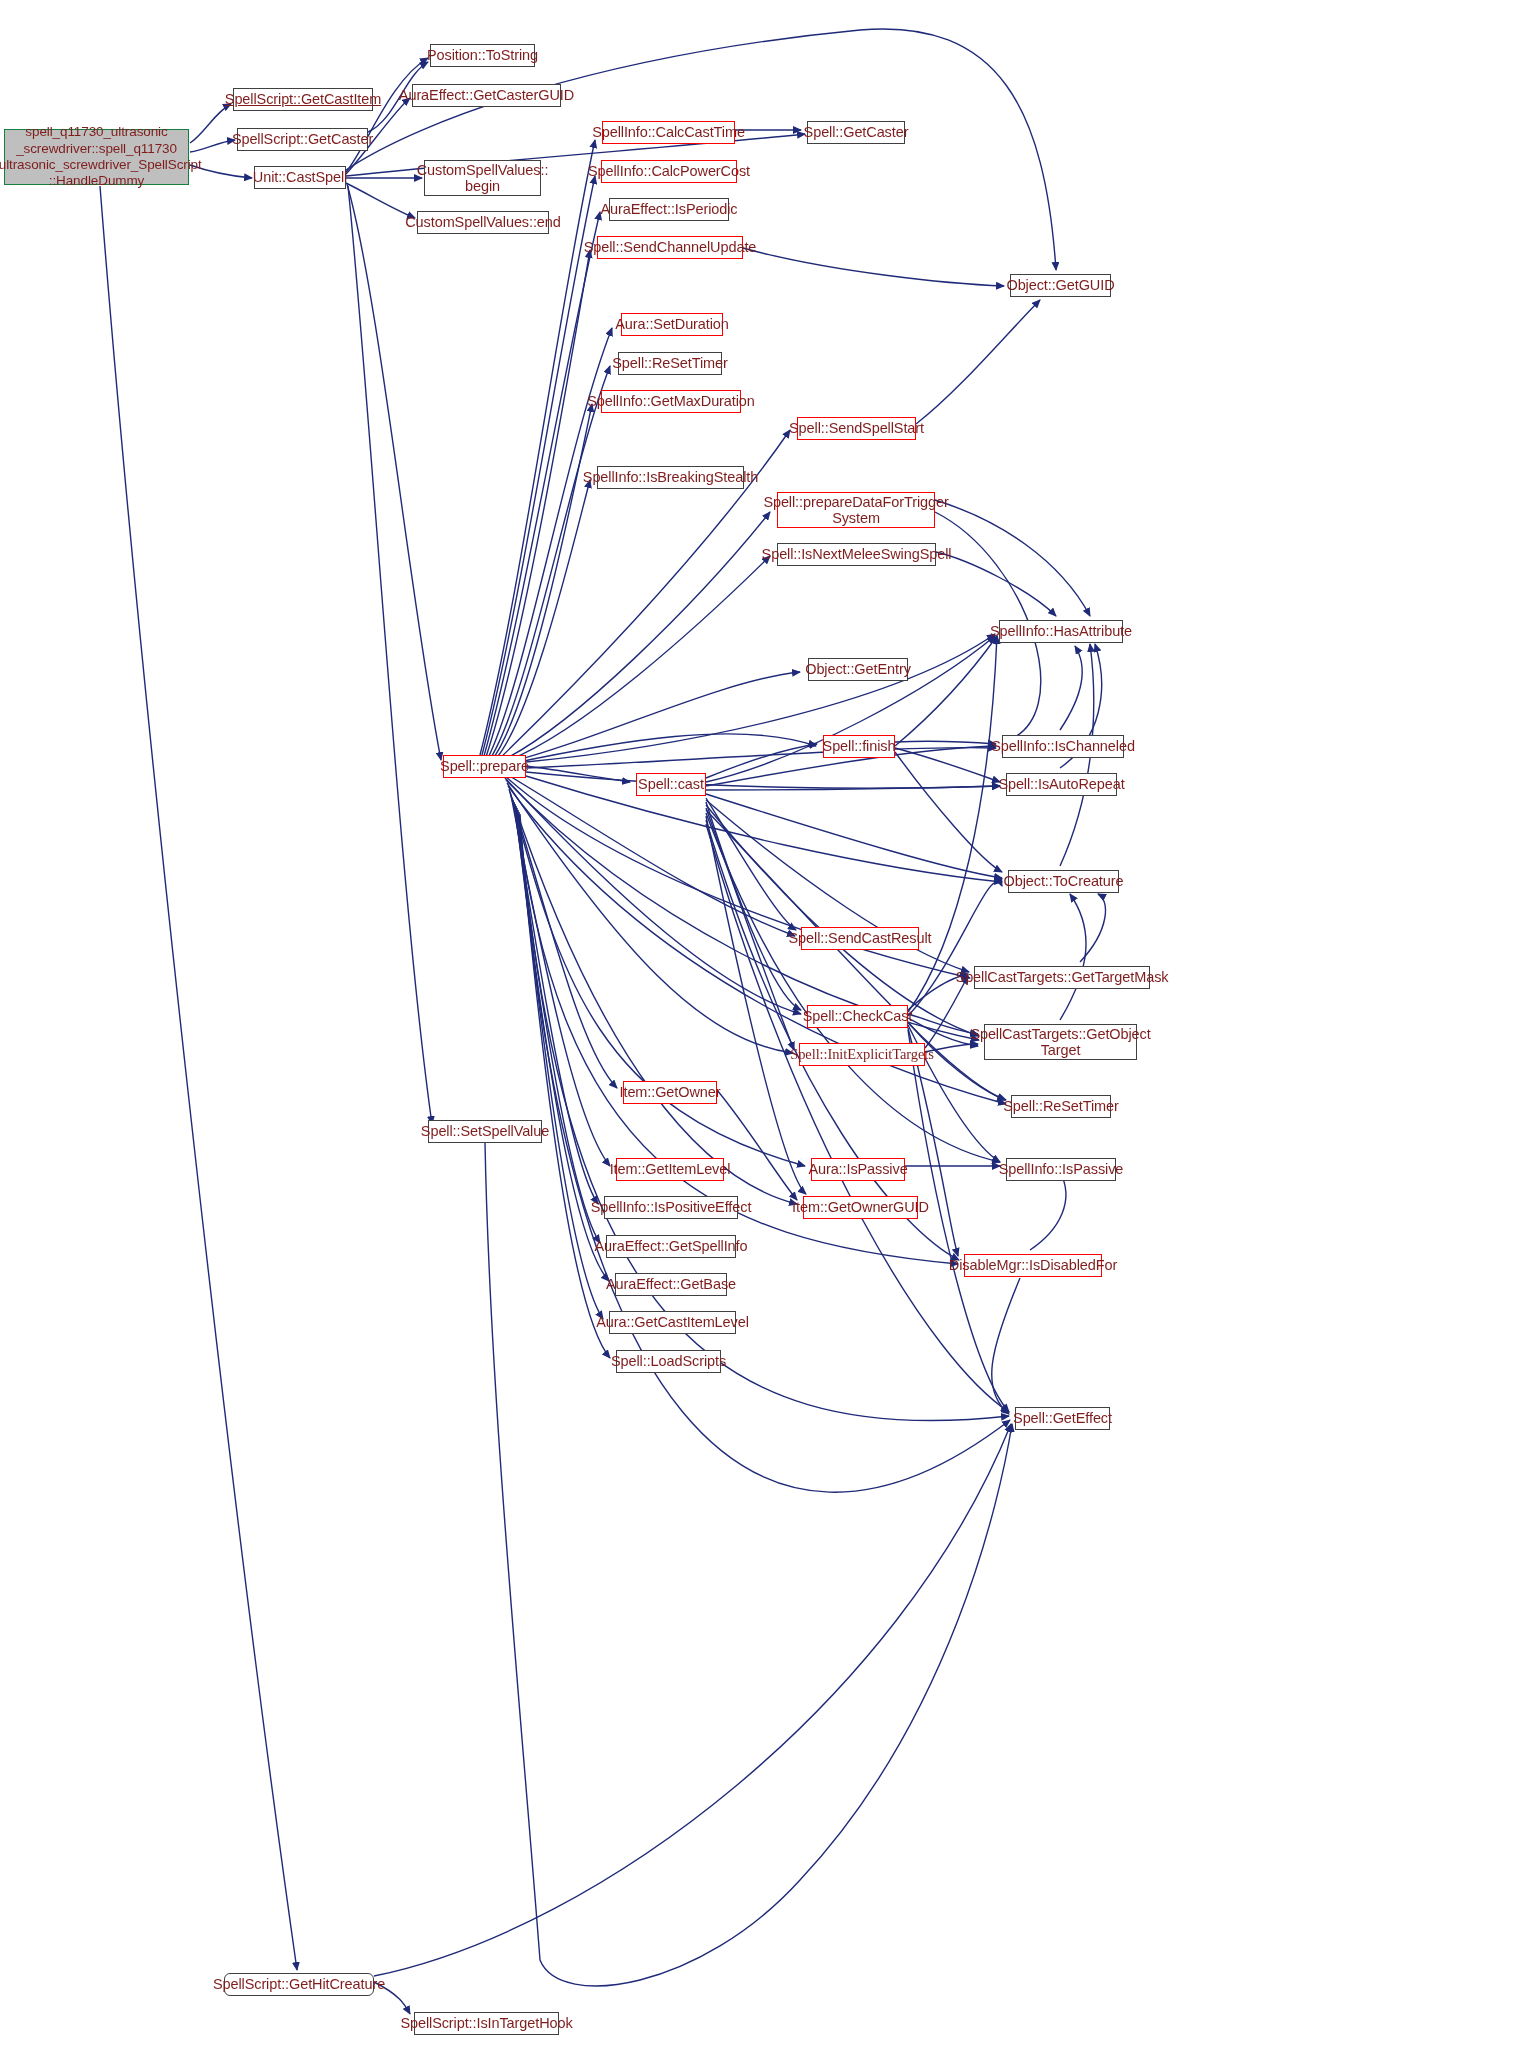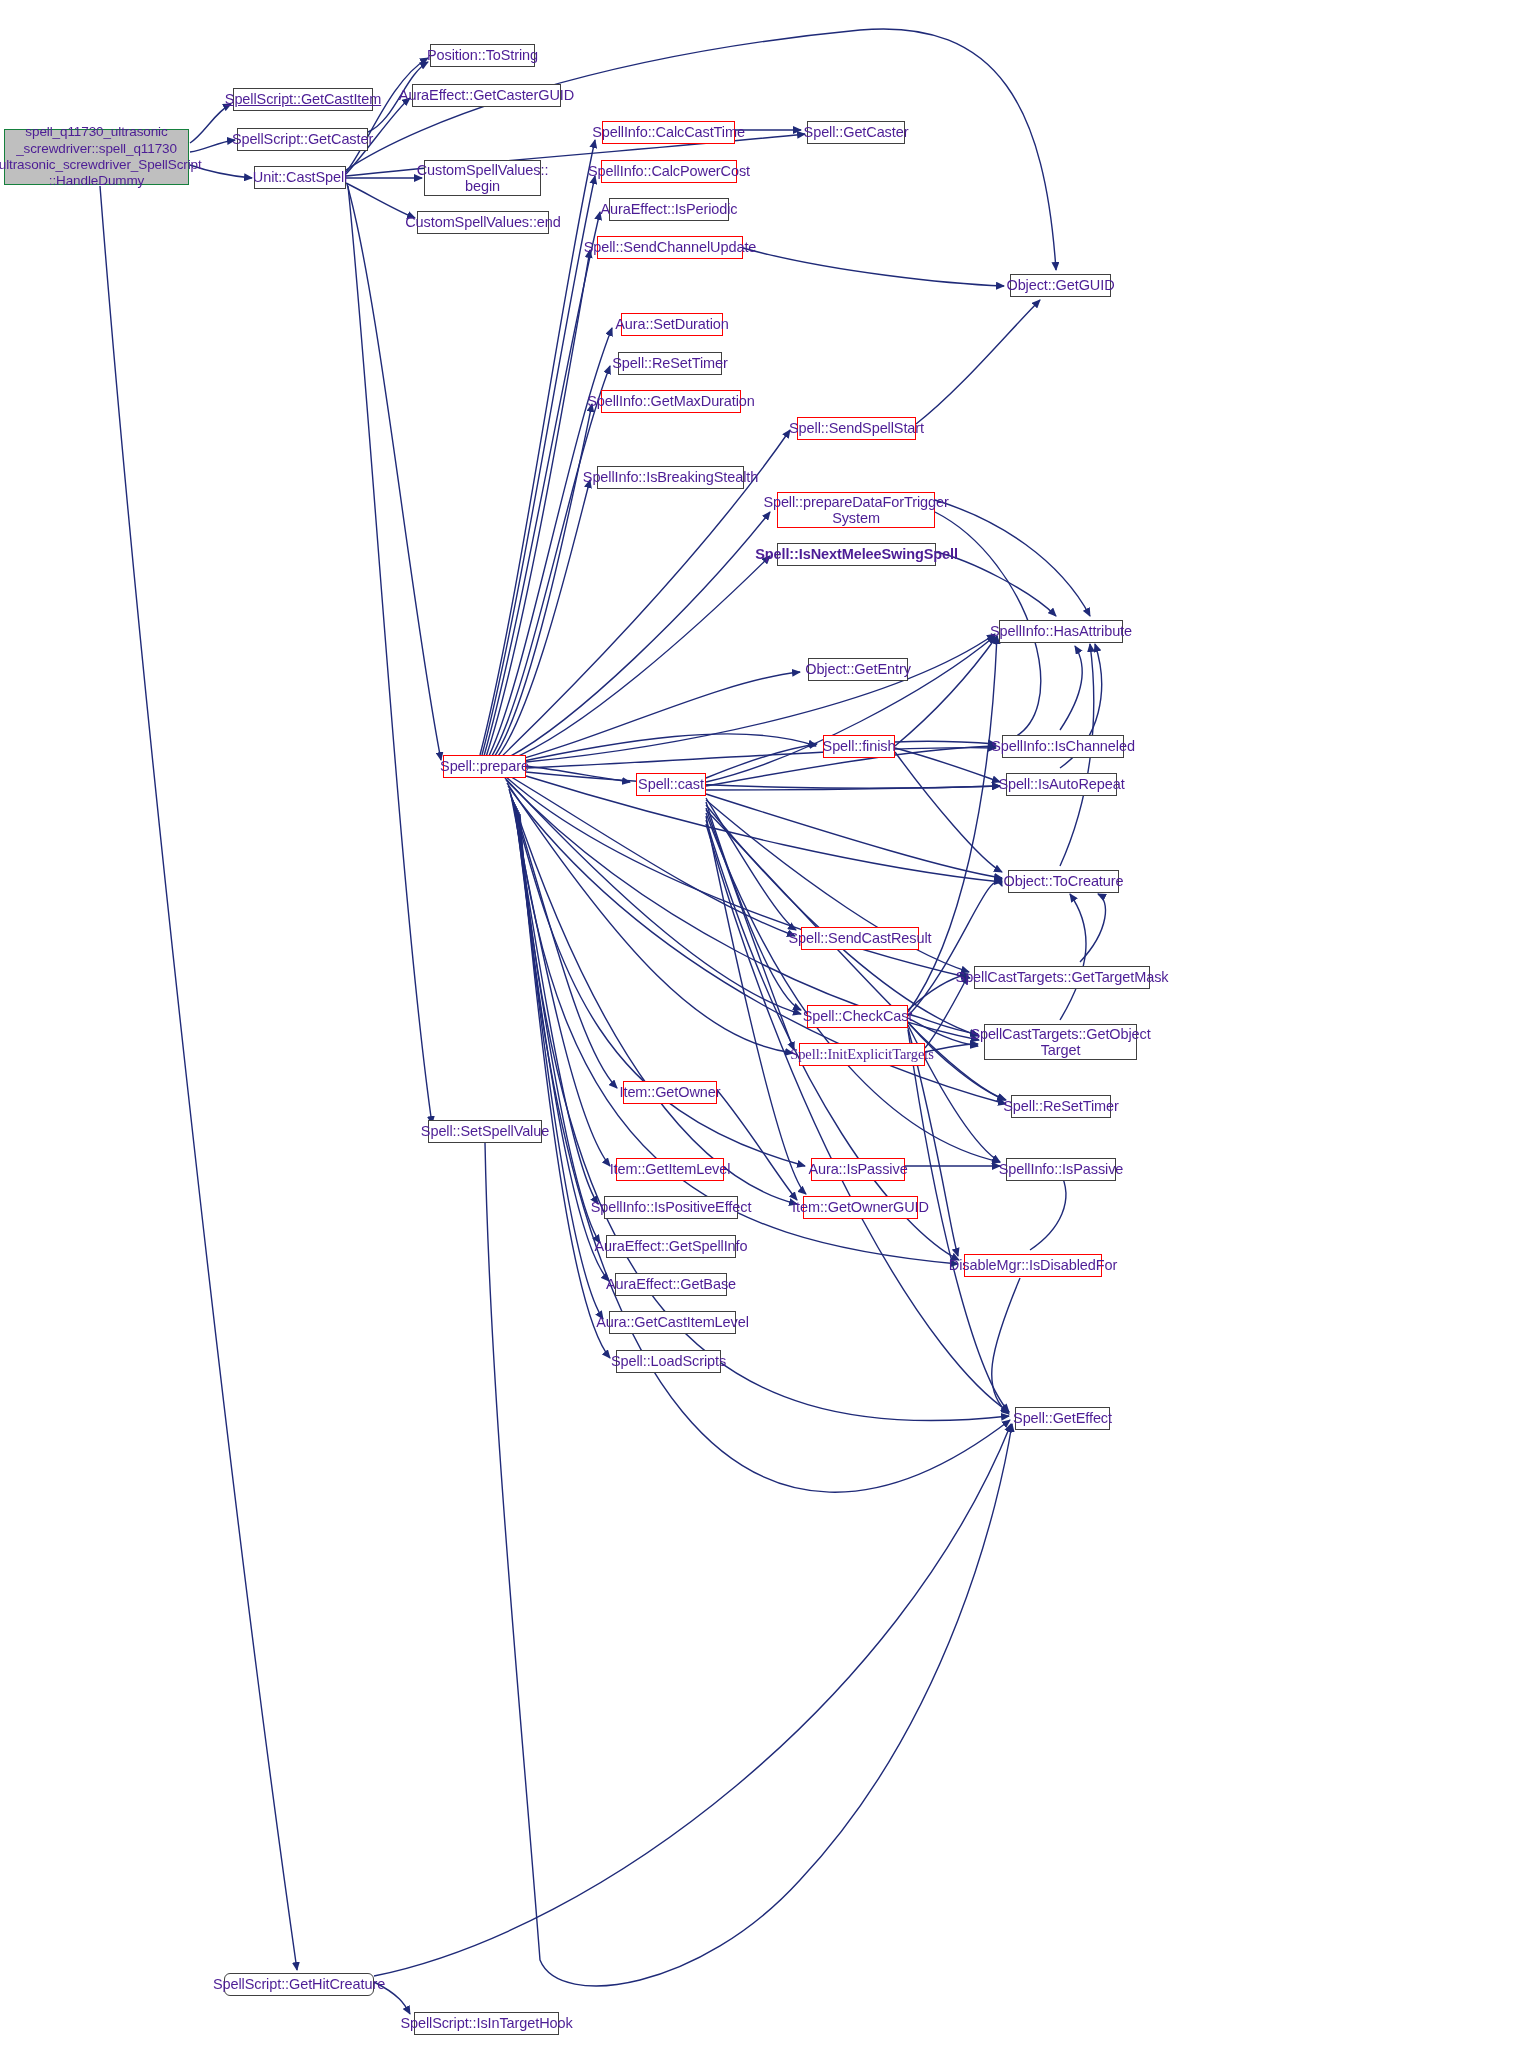--- a/index.html
+++ b/index.html
@@ -11,21 +11,21 @@
     background:#ffffff;
     font-family:"Liberation Sans","DejaVu Sans",sans-serif;
     overflow:hidden;
   }
   #edges{position:absolute;left:0;top:0;width:1519px;height:2069px;}
   .node{
     position:absolute;
     box-sizing:border-box;
     background:#ffffff;
     border:1px solid #404040;
-    color:#4c1d95;
+    color:#7f1d1d;
     font-size:14.5px;
     line-height:1.12;
     display:flex;
     align-items:center;
     justify-content:center;
     text-align:center;
     white-space:pre-line;
     padding:8px 4px;
     z-index:5;
     letter-spacing:-0.1px;
@@ -189,21 +189,21 @@
     <div class="node red" style="left: 597px; top: 236px; width: 146px; height: 23px;">Spell::SendChannelUpdate</div>
     <div class="node red" style="left: 621px; top: 313px; width: 102px; height: 23px;">Aura::SetDuration</div>
     <div class="node" style="left: 618px; top: 352px; width: 104px; height: 23px;">Spell::ReSetTimer</div>
     <div class="node red" style="left: 601px; top: 390px; width: 140px; height: 23px;">SpellInfo::GetMaxDuration</div>
     <div class="node" style="left: 597px; top: 466px; width: 147px; height: 23px;">SpellInfo::IsBreakingStealth</div>
     <div class="node" style="left: 807px; top: 121px; width: 98px; height: 23px;">Spell::GetCaster</div>
     <div class="node" style="left: 1010px; top: 274px; width: 101px; height: 23px;">Object::GetGUID</div>
     <div class="node red" style="left: 797px; top: 417px; width: 119px; height: 23px;">Spell::SendSpellStart</div>
     <div class="node red" style="left: 777px; top: 492px; width: 158px; height: 36px;">Spell::prepareDataForTrigger
 System</div>
-    <div class="node" style="left: 777px; top: 543px; width: 159px; height: 23px; font-weight: bold;">Spell::IsNextMeleeSwingSpell</div>
+    <div class="node" style="left: 777px; top: 543px; width: 159px; height: 23px;">Spell::IsNextMeleeSwingSpell</div>
     <div class="node" style="left: 999px; top: 620px; width: 124px; height: 23px; text-align: center;">SpellInfo::HasAttribute</div>
     <div class="node" style="left: 808px; top: 658px; width: 100px; height: 23px;">Object::GetEntry</div>
     <div class="node red" style="left: 443px; top: 755px; width: 83px; height: 23px;">Spell::prepare</div>
     <div class="node red" style="left: 823px; top: 735px; width: 72px; height: 23px;">Spell::finish</div>
     <div class="node" style="left: 1002px; top: 735px; width: 122px; height: 23px;">SpellInfo::IsChanneled</div>
     <div class="node red" style="left: 636px; top: 773px; width: 70px; height: 23px;">Spell::cast</div>
     <div class="node" style="left: 1006px; top: 773px; width: 111px; height: 23px;">Spell::IsAutoRepeat</div>
     <div class="node" style="left: 1008px; top: 870px; width: 111px; height: 23px;">Object::ToCreature</div>
     <div class="node red" style="left: 801px; top: 927px; width: 118px; height: 23px;">Spell::SendCastResult</div>
     <div class="node" style="left: 974px; top: 966px; width: 176px; height: 23px;">SpellCastTargets::GetTargetMask</div>

